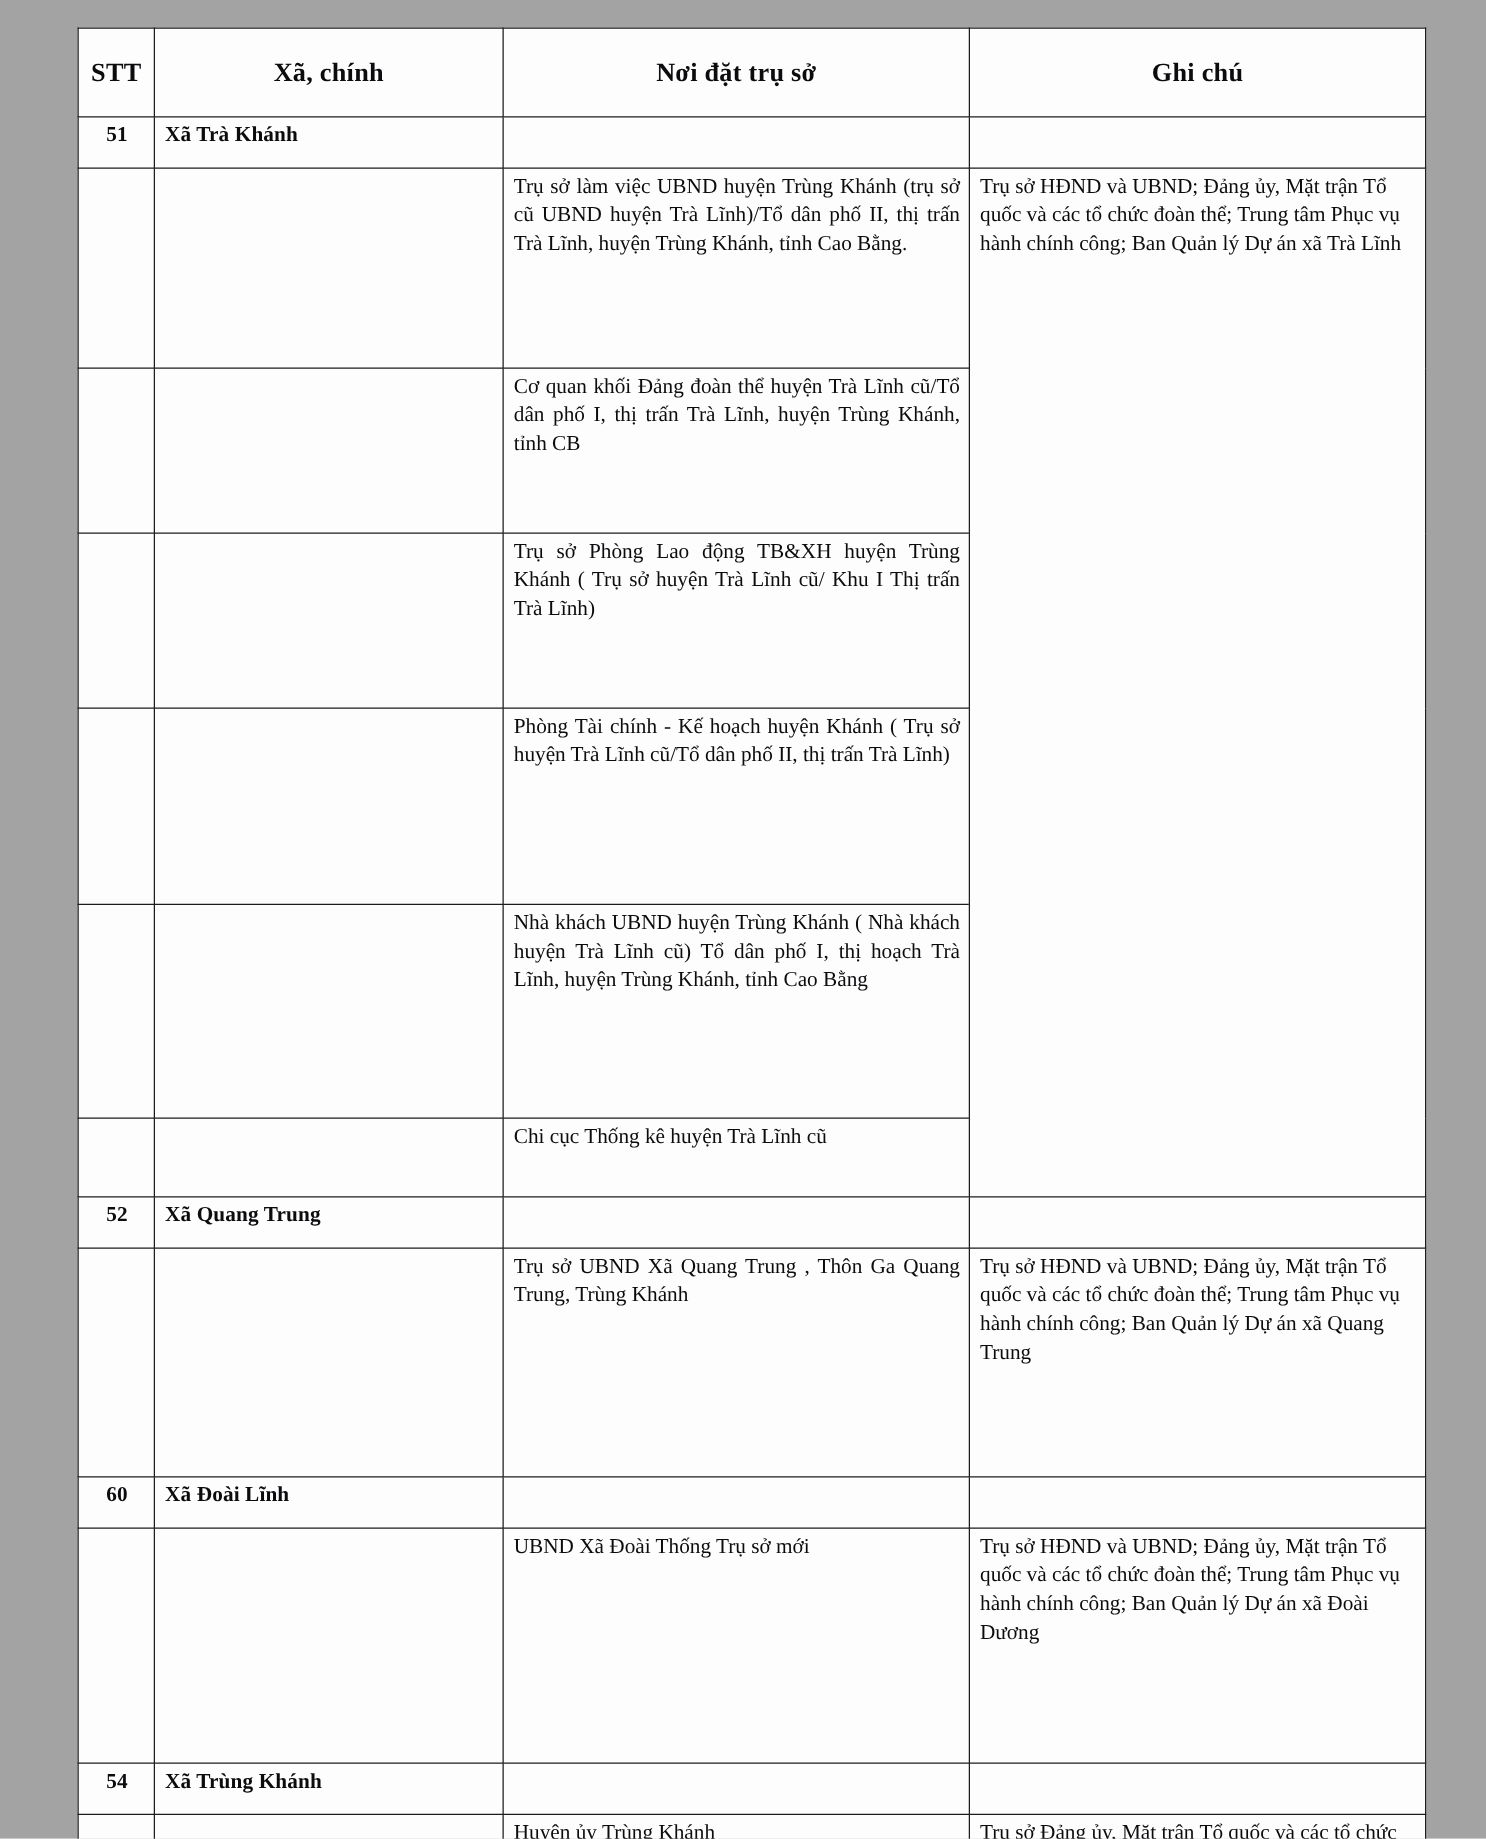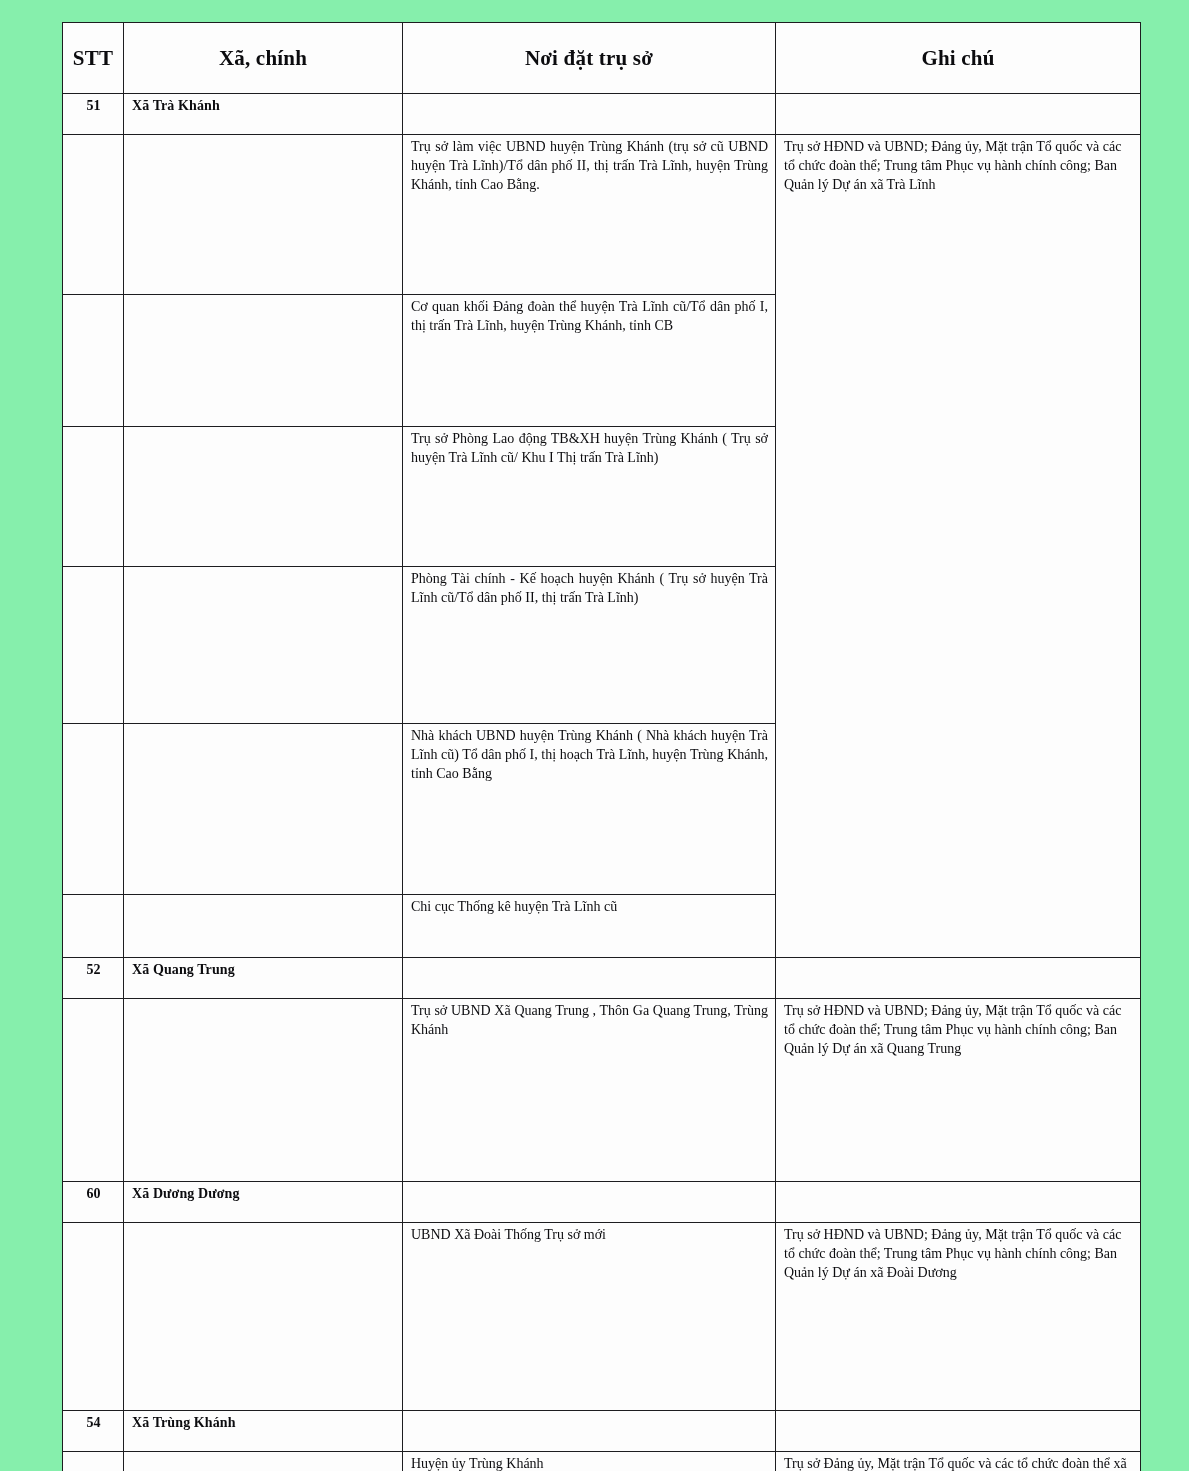--- a/index.html
+++ b/index.html
@@ -14,35 +14,35 @@
     position: relative;
     font-family: "Liberation Serif", "DejaVu Serif", serif;
     background: #fcfcfd;
     overflow: hidden;
   }
   #sheet {
     position: absolute;
     left: 0; top: 0;
     width: 1189px;
     height: 1471px;
-    background: #86efac;
+    background: #a3a3a3;
   }
   table.doc-table {
     position: absolute;
     left: 62px;
     top: 22px;
     width: 1078px;
     border-collapse: collapse;
     table-layout: fixed;
     background: #fdfdfd;
   }
   table.doc-table td, table.doc-table th {
     border: 1.6px solid #1d1d20;
     padding: 3px 7px 4px 8px;
-    font-size: 14px;
+    font-size: 17px;
     line-height: 1.345;
     vertical-align: top;
     color: #0c0c0f;
     word-wrap: break-word;
     overflow-wrap: break-word;
     hyphens: none;
   }
   
   col.c-stt   { width: 61px; }
   col.c-xa    { width: 279px; }
@@ -174,21 +174,21 @@
 
       <tr class="h7">
         <td class="blank"></td>
         <td class="blank"></td>
         <td class="addr">Trụ sở UBND Xã Quang Trung , Thôn Ga Quang Trung, Trùng Khánh</td>
         <td class="note topal">Trụ sở HĐND và UBND; Đảng ủy, Mặt trận Tổ quốc và các tổ chức đoàn thể; Trung tâm Phục vụ hành chính công; Ban Quản lý Dự án xã Quang Trung</td>
       </tr>
 
       <tr class="r-name">
         <td class="stt">60</td>
-        <td class="name">Xã Dương Dương</td>
+        <td class="name">Xã Đoài Lĩnh</td>
         <td class="blank"></td>
         <td class="blank"></td>
       </tr>
 
       <tr class="h8">
         <td class="blank"></td>
         <td class="blank"></td>
         <td class="addr">UBND Xã Đoài Thống Trụ sở mới</td>
         <td class="note topal">Trụ sở HĐND và UBND; Đảng ủy, Mặt trận Tổ quốc và các tổ chức đoàn thể; Trung tâm Phục vụ hành chính công; Ban Quản lý Dự án xã Đoài Dương</td>
       </tr>

